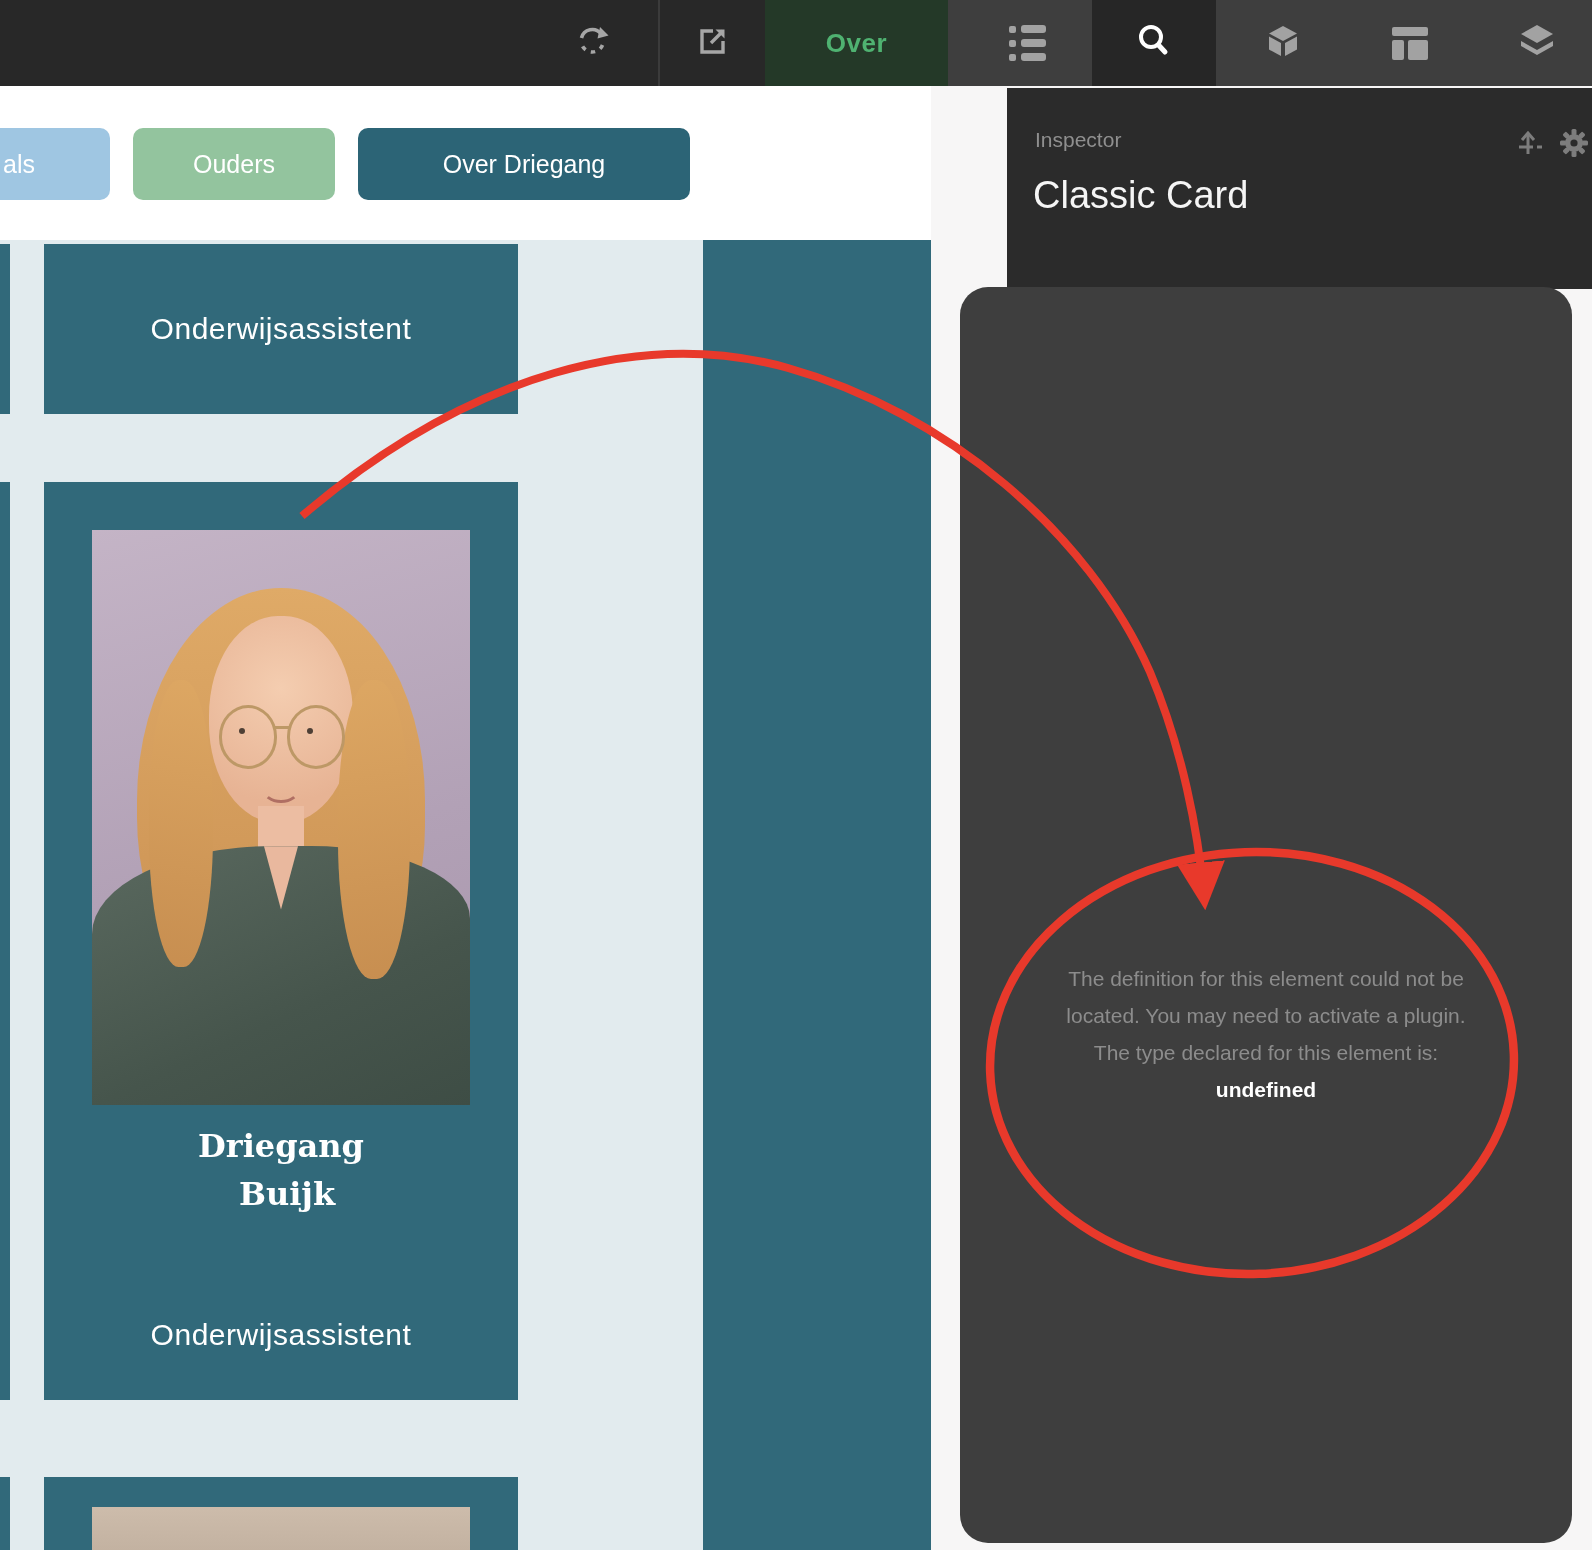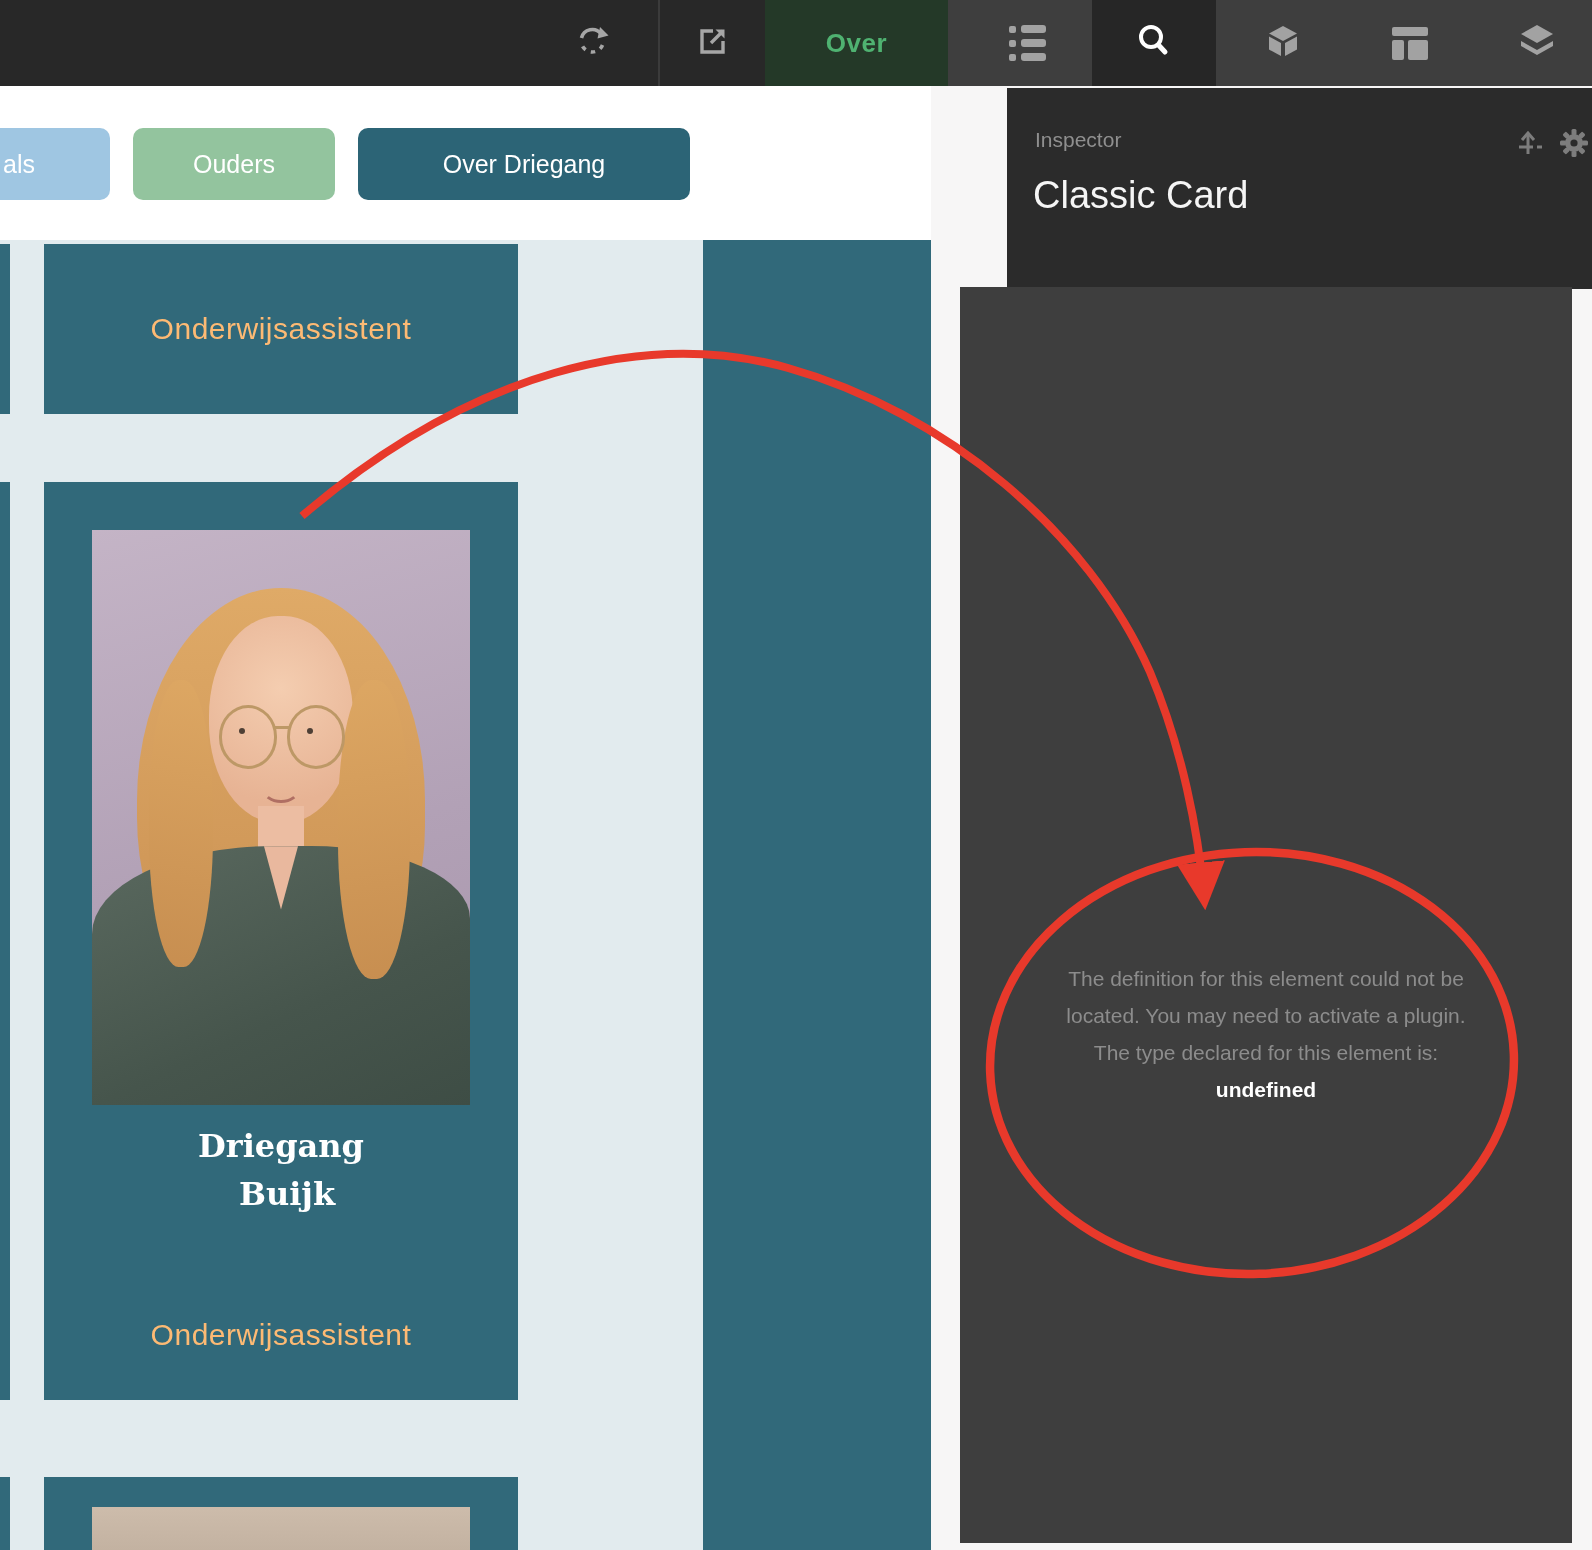--- a/index.html
+++ b/index.html
@@ -28,21 +28,21 @@
   .layout-top { position:absolute; left:0; top:0; width:36px; height:9px; border-radius:2px; background:#a2a2a2; }
   .layout-left { position:absolute; left:0; top:13px; width:12px; height:20px; border-radius:2px; background:#a2a2a2; }
   .layout-right { position:absolute; left:16px; top:13px; width:20px; height:20px; border-radius:2px; background:#a2a2a2; }
 
   
   .preview { position:absolute; left:0; top:86px; width:931px; height:1464px; background:#ffffff; overflow:hidden; }
   .nav-btn { position:absolute; top:42px; height:72px; border-radius:10px; display:flex; align-items:center; justify-content:center;
              color:#ffffff; font-size:25px; border:none; cursor:pointer; }
   .section { position:absolute; left:0; top:154px; width:931px; height:1310px; background:#e2ebee; }
   .card { position:absolute; background:#31697a; }
-  .card-title { position:absolute; left:0; width:100%; text-align:center; color:#fdba74; font-size:30px; letter-spacing:.5px; }
+  .card-title { position:absolute; left:0; width:100%; text-align:center; color:#ffffff; font-size:30px; letter-spacing:.5px; }
 
   
   .photo { position:absolute; left:48px; top:48px; width:378px; height:575px; overflow:hidden;
            background:linear-gradient(165deg,#c4b4c6 0%,#b2a1b6 55%,#a795ab 100%); }
   .p-hairback { position:absolute; left:12%; top:10%; width:76%; height:74%;
                 background:linear-gradient(180deg,#dfaa67,#c98f51); border-radius:50% 50% 44% 46%; }
   .p-face { position:absolute; left:31%; top:15%; width:38%; height:36%;
             background:radial-gradient(circle at 50% 35%,#f4cdb0 0%,#e7b394 75%); border-radius:48%; }
   .p-neck { position:absolute; left:44%; top:48%; width:12%; height:10%; background:#ecbda2; }
   .p-shirt { position:absolute; left:0%; top:55%; width:100%; height:45%;
@@ -64,21 +64,21 @@
   .name { position:absolute; left:0; width:100%; text-align:center; color:#ffffff;
           font-family:"DejaVu Serif", serif; font-weight:bold; font-size:32px; line-height:48px; }
   .photo3 { position:absolute; left:48px; top:30px; width:378px; height:60px;
             background:linear-gradient(180deg,#cdbcab,#bfae9d); }
 
   
   .panel-header { position:absolute; left:960px; top:88px; width:632px; height:201px; background:#2b2b2b;margin-left:47px; }
   .panel-label { position:absolute; left:28px; top:40px; color:#8f8f8f; font-size:21px; }
   .panel-title { position:absolute; left:26px; top:86px; color:#f5f5f5; font-size:38px; font-weight:500; }
   .ph-icon { position:absolute; top:40px; width:34px; height:34px; display:flex; align-items:center; justify-content:center; }
-  .panel-body { position:absolute; left:960px; top:287px; width:612px; height:1256px; background:#3e3e3e; }
+  .panel-body { position:absolute; left:960px; top:287px; width:612px; height:1256px; background:#3e3e3e;border-radius:28px; }
   .error-block { position:absolute; left:10px; top:673px; width:592px; text-align:center;
                  color:#8c8c8c; font-size:21px; line-height:37px; }
   .error-em { color:#ffffff; font-weight:bold; }
 
   
   .overlay { position:absolute; left:0; top:0; width:1592px; height:1550px; pointer-events:none; z-index:50; }
 </style>
 </head>
 <body>
 

